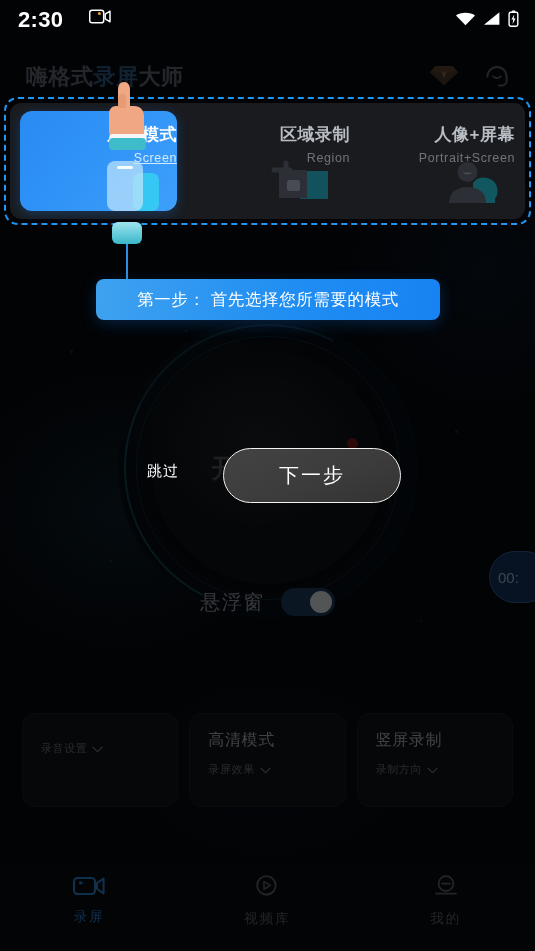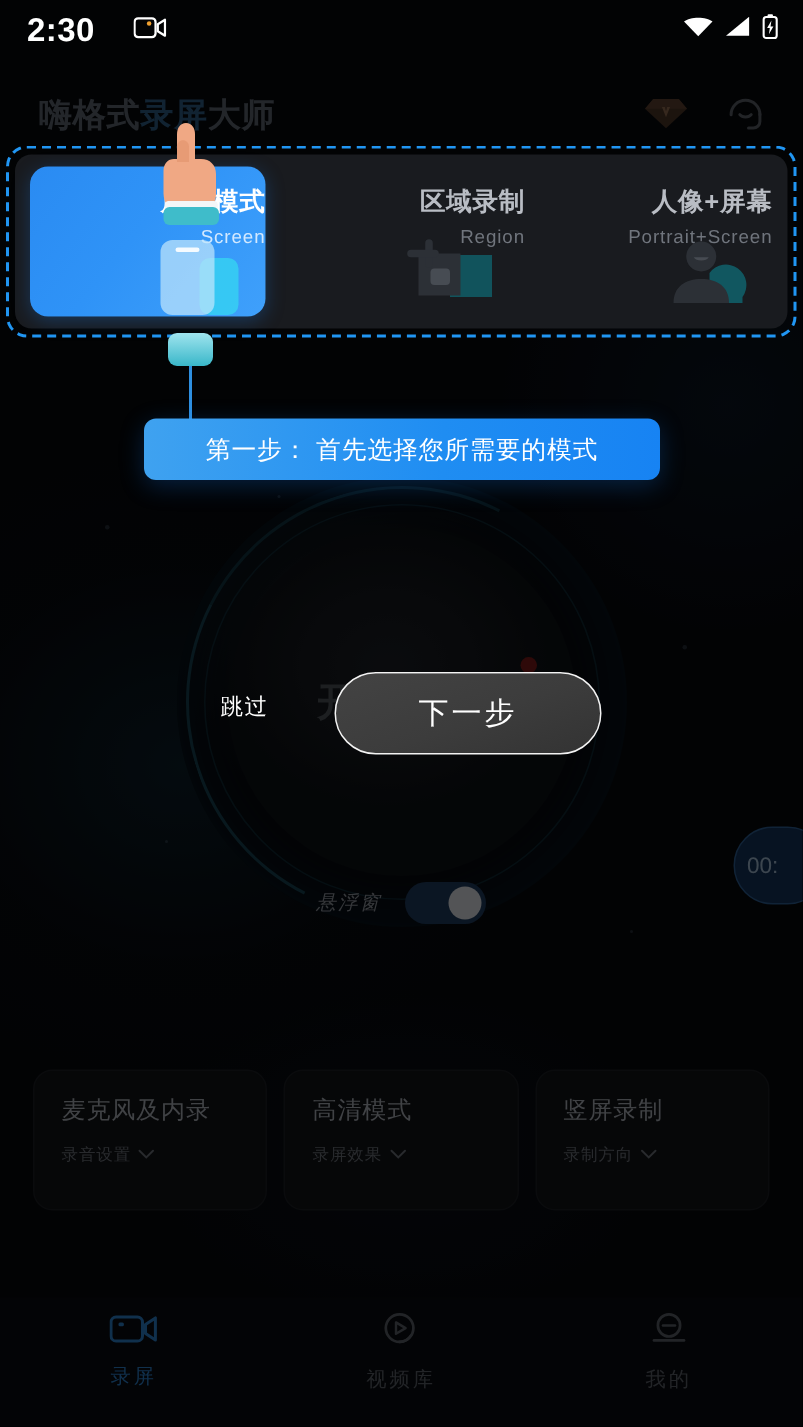--- a/index.html
+++ b/index.html
@@ -41,21 +41,21 @@
     pointer-events:none;
   }
 
   
   .statusbar {
     position:absolute; left:0; top:0; width:535px; height:40px;
     display:flex; align-items:center; justify-content:space-between;
     padding:0 16px 0 18px;
     z-index:30;
   }
-  .sb-left { display:flex; align-items:flex-end; gap:26px; }
+  .sb-left { display:flex; align-items:flex-start; gap:26px; }
   .sb-time {
     color:#fff; font-size:22px; font-weight:bold;
     letter-spacing:0.3px; line-height:1;
   }
   .sb-right { display:flex; align-items:center; gap:7px; }
 
   
   .appheader {
     position:absolute; left:0; top:56px; width:535px; height:42px;
     display:flex; align-items:center; justify-content:space-between;
@@ -93,21 +93,21 @@
   }
   .mode-card.active {
     background:linear-gradient(128deg,#2a8bf2 0%,#2f93f7 45%,#3fa0fb 100%);
     max-width:160px;
     margin-right:8px;
     box-shadow:0 3px 12px rgba(27,110,200,0.35);
   }
   .mode-title { font-size:17px; font-weight:bold; letter-spacing:0.5px; }
   .mode-sub { font-size:12.5px; margin-top:5px; letter-spacing:0.6px; }
   .mode-card.active .mode-title { color:#fff; }
-  .mode-card.active .mode-sub { color:#d3e9ff; }
+  .mode-card.active .mode-sub { color:#d3e9ff;text-decoration:underline; }
   .mode-card.idle .mode-title { color:#b9bdc4; }
   .mode-card.idle .mode-sub { color:#70757d; }
   .mode-card.idle { padding-left:22px; }
 
   
   .phone-glyph { position:absolute; right:12px; bottom:-6px; }
   .hand-glyph  { position:absolute; left:100px; top:78px; z-index:25; }
 
   
   .card-art { position:absolute; right:16px; bottom:2px; opacity:0.95; }
@@ -197,21 +197,21 @@
     z-index:26; cursor:pointer;
     font-family:"Liberation Sans", sans-serif;
   }
 
   
   .float-row {
     position:absolute; left:0; top:588px; width:535px;
     display:flex; align-items:center; justify-content:center; gap:16px;
     z-index:6;
   }
-  .float-label { font-size:13px; color:#8d929a; letter-spacing:1.5px;font-style:italic; }
+  .float-label { font-size:20px; color:#8d929a; letter-spacing:1.5px; }
   .switch {
     width:54px; height:28px; border-radius:14px;
     background:#1f3a5c;
     position:relative; cursor:pointer;
   }
   .switch .knob {
     position:absolute; top:3px; right:3px;
     width:22px; height:22px; border-radius:50%;
     background:#d9dde2;
   }
@@ -349,21 +349,20 @@
       <div class="knob"></div>
     </div>
   </div>
 
   <div class="timer-chip">
     <span>00:</span>
   </div>
 
   <div class="options">
     <div class="opt-card">
-      <div class="opt-title">麦克风及内录</div>
       <div class="opt-sub">
         <span>录音设置</span>
         <span>
           <svg width="11" height="7" viewBox="0 0 11 7">
               <path d="M1 1.2 L5.5 5.6 L10 1.2" fill="none" stroke="#6a6f77" stroke-width="1.3" stroke-linecap="round"></path>
             </svg>
         </span>
       </div>
     </div>
     <div class="opt-card">

